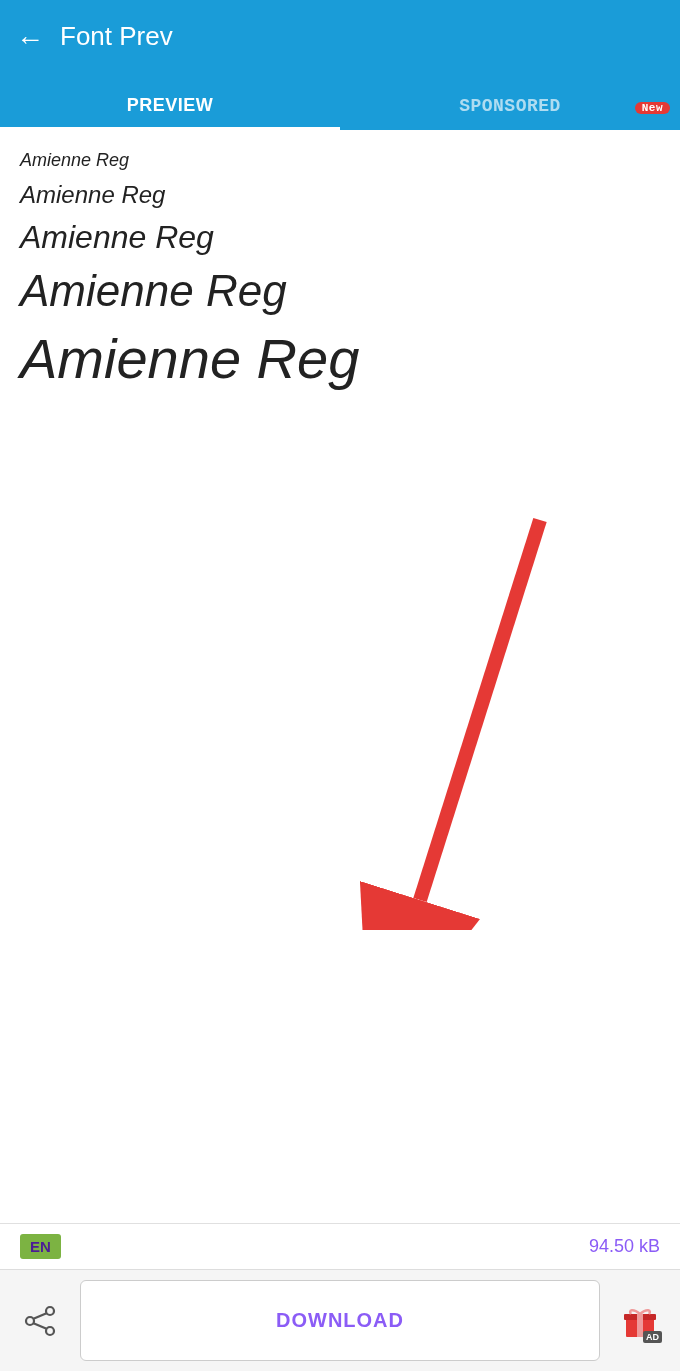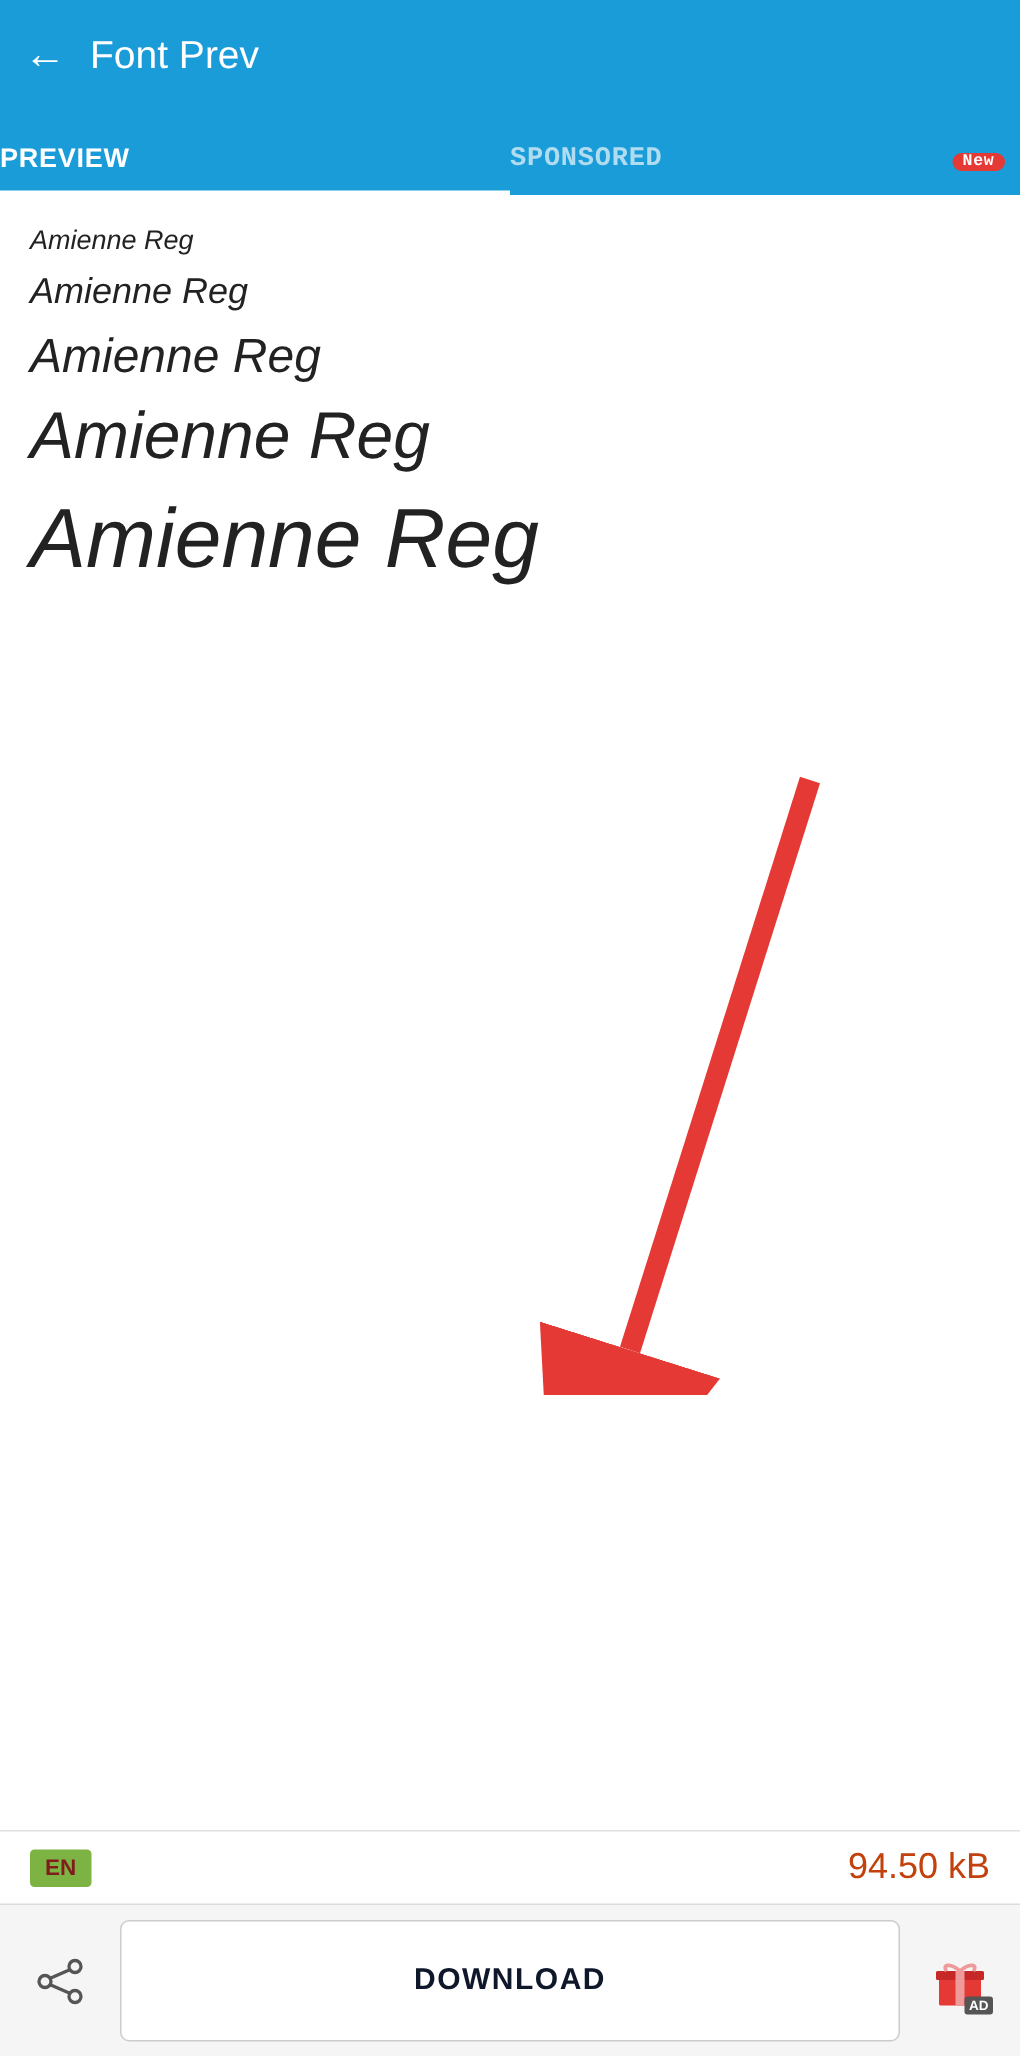--- a/index.html
+++ b/index.html
@@ -37,21 +37,21 @@
     
     .tabs {
       background: #1a9cd8;
       display: flex;
       align-items: flex-end;
       height: 58px;
       position: relative;
     }
     .tab {
       flex: 1;
-      text-align: left;
+      text-align: center;
       padding-bottom: 14px;
       color: rgba(255,255,255,0.65);
       font-size: 18px;
       font-weight: bold;
       cursor: pointer;
       letter-spacing: 0.5px;
       position: relative;
     }
     .tab.active {
       color: #fff;
@@ -120,29 +120,29 @@
     .info-bar {
       display: flex;
       align-items: center;
       justify-content: space-between;
       padding: 10px 20px;
       border-top: 1px solid #e0e0e0;
       background: #fff;
     }
     .lang-badge {
       background: #7cb342;
-      color: #7f1d1d;
+      color: #4c1d95;
       font-size: 15px;
       font-weight: bold;
       padding: 4px 10px;
       border-radius: 3px;
     }
     .file-size {
-      font-size: 24px;
-      color: #c2410c;
+      font-size: 18px;
+      color: #8b5cf6;
     }
 
     
     .bottom-bar {
       display: flex;
       align-items: center;
       background: #f5f5f5;
       padding: 10px 14px;
       gap: 14px;
       border-top: 1px solid #ddd;
@@ -161,21 +161,21 @@
     }
     .download-btn {
       flex: 1;
       background: #fff;
       border: 1.5px solid #ccc;
       border-radius: 6px;
       padding: 28px 0;
       font-size: 20px;
       font-weight: bold;
       letter-spacing: 1px;
-      color: #0f172a;
+      color: #8b5cf6;
       cursor: pointer;
       text-align: center;
     }
     .gift-btn {
       width: 52px;
       height: 52px;
       display: flex;
       align-items: center;
       justify-content: center;
       cursor: pointer;

